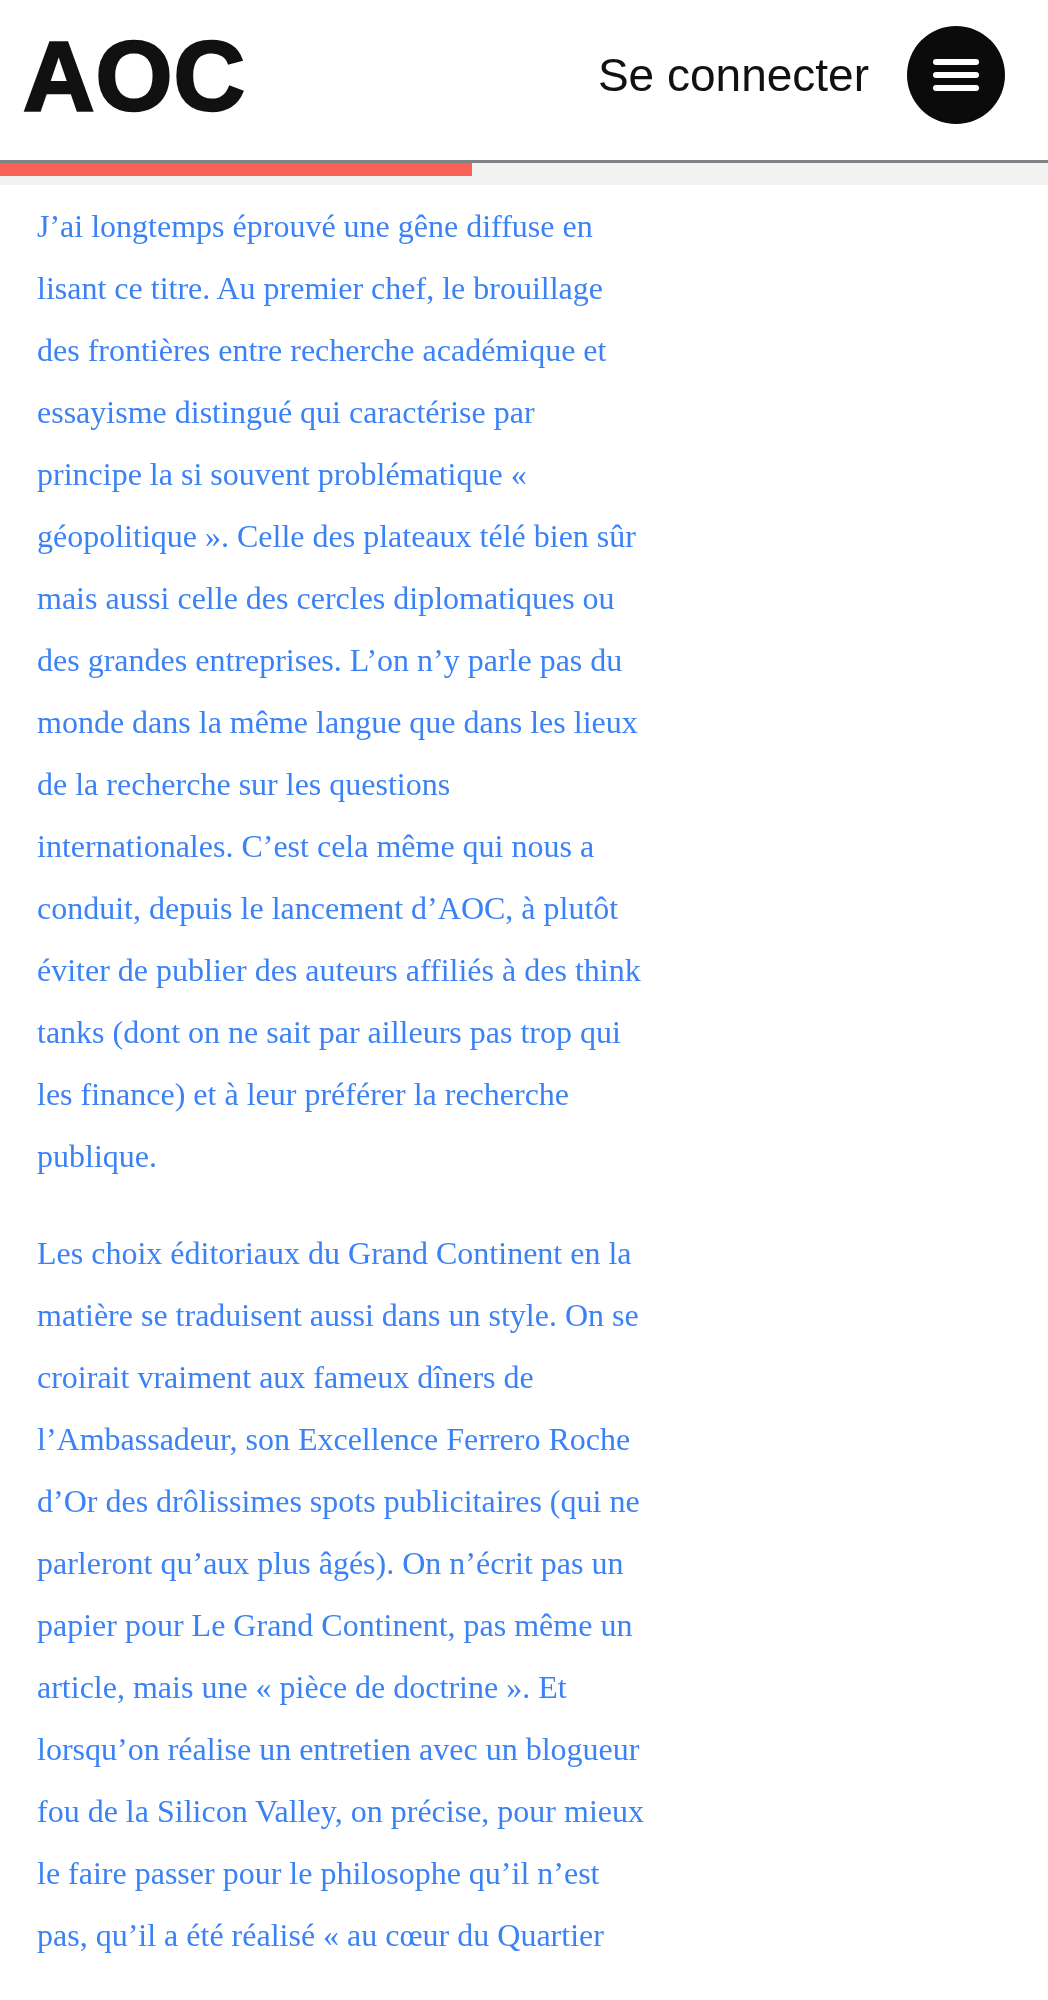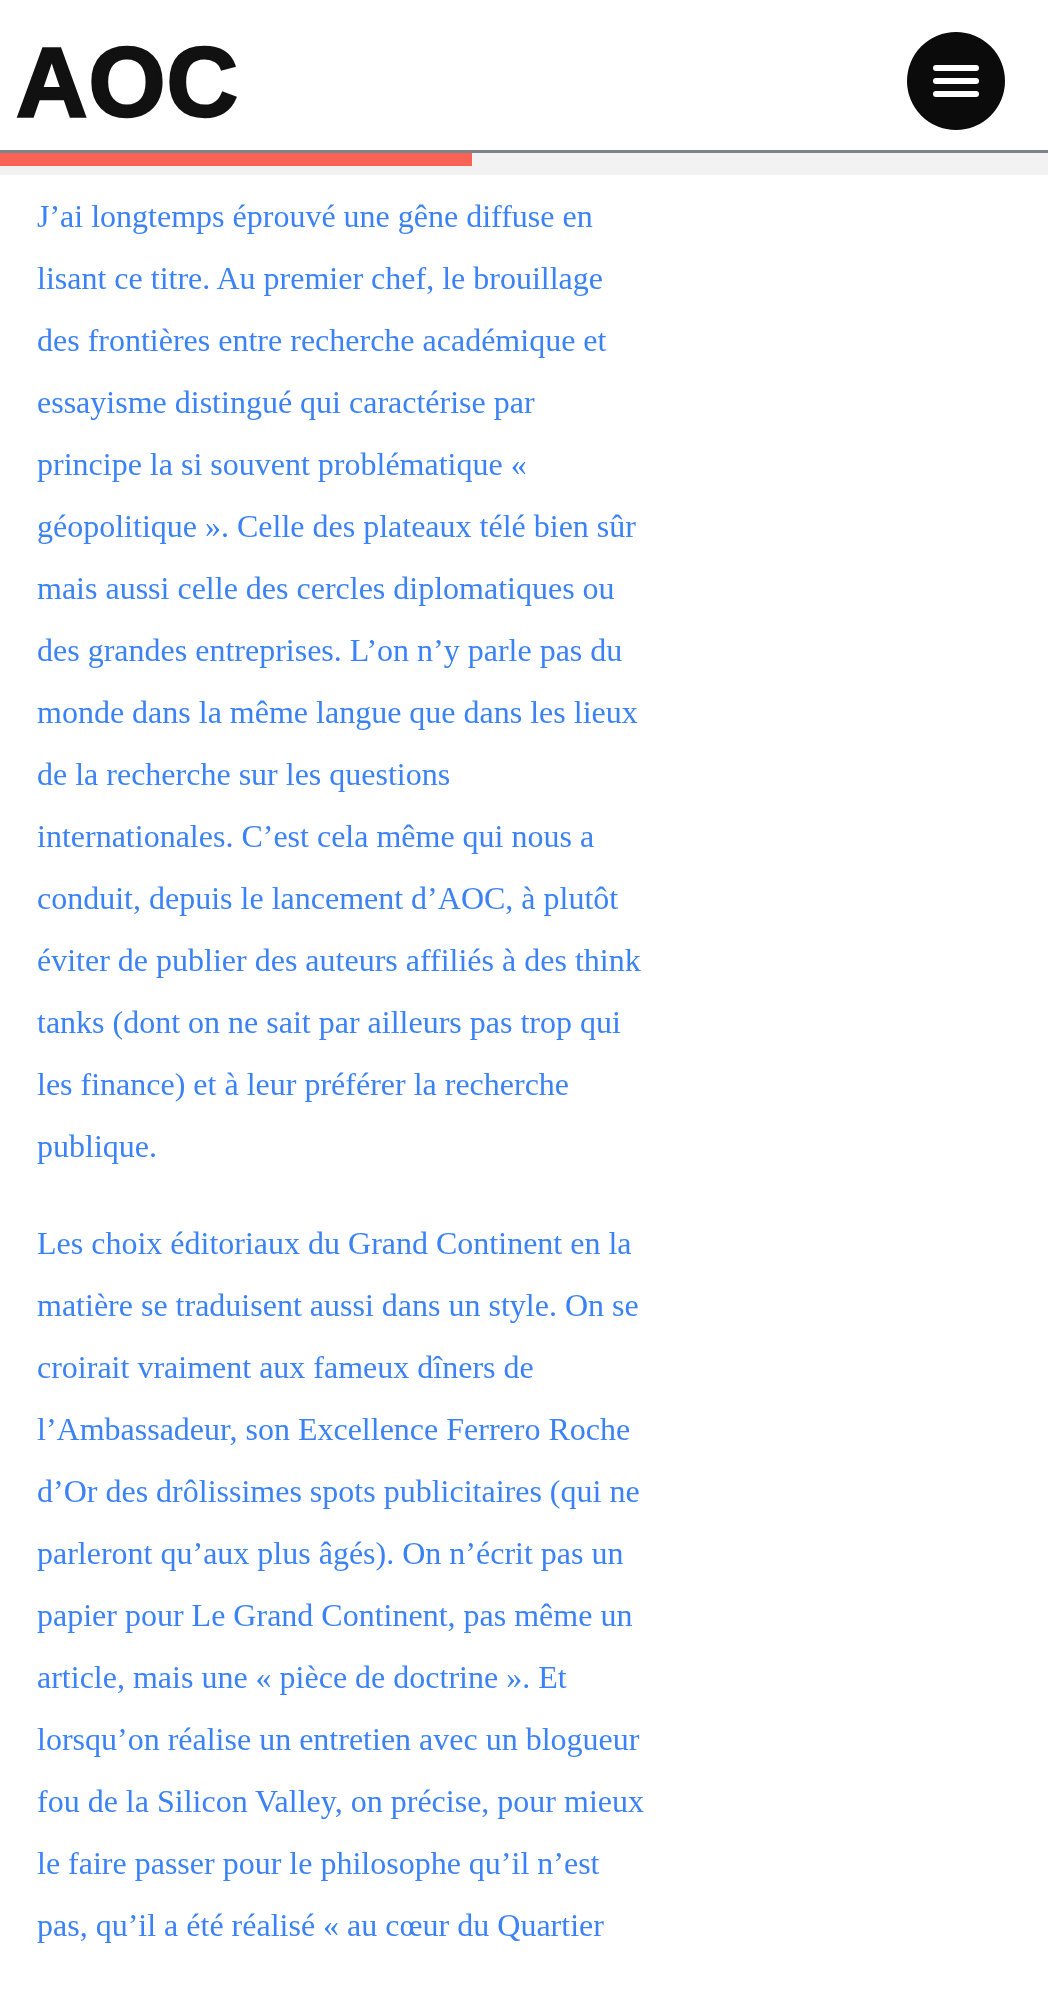--- a/index.html
+++ b/index.html
@@ -6,27 +6,26 @@
   html, body { margin: 0; padding: 0; background: #ffffff; }
   body {
     width: 1048px;
     height: 2000px;
     overflow: hidden;
     font-family: "Liberation Sans", sans-serif;
   }
 
   
   .site-header {
-    height: 128px;
+    height: 160px;
     display: flex;
     align-items: center;
     justify-content: space-between;
-    padding: 0 43px 10px 16px;
+    padding: 0 43px 10px 23px;
     background: #ffffff;
-    margin-top: 22px;
   }
   .logo {
     font-family: "Liberation Sans", sans-serif;
     font-weight: 700;
     font-size: 99px;
     line-height: 1;
     letter-spacing: 1px;
     color: #111111;
     -webkit-text-stroke: 2.5px #111111;
     cursor: pointer;
@@ -98,20 +97,21 @@
   .article-body p + p {
     margin-top: 35px;
   }
 </style>
 </head>
 <body>
 
 <header class="site-header">
   <div class="logo">AOC</div>
   <div class="header-right">
+    <a class="login-link">Se connecter</a>
     <button class="menu-btn">
       <span class="menu-icon">
         <span class="bar"></span>
         <span class="bar"></span>
         <span class="bar"></span>
       </span>
     </button>
   </div>
 </header>
 

